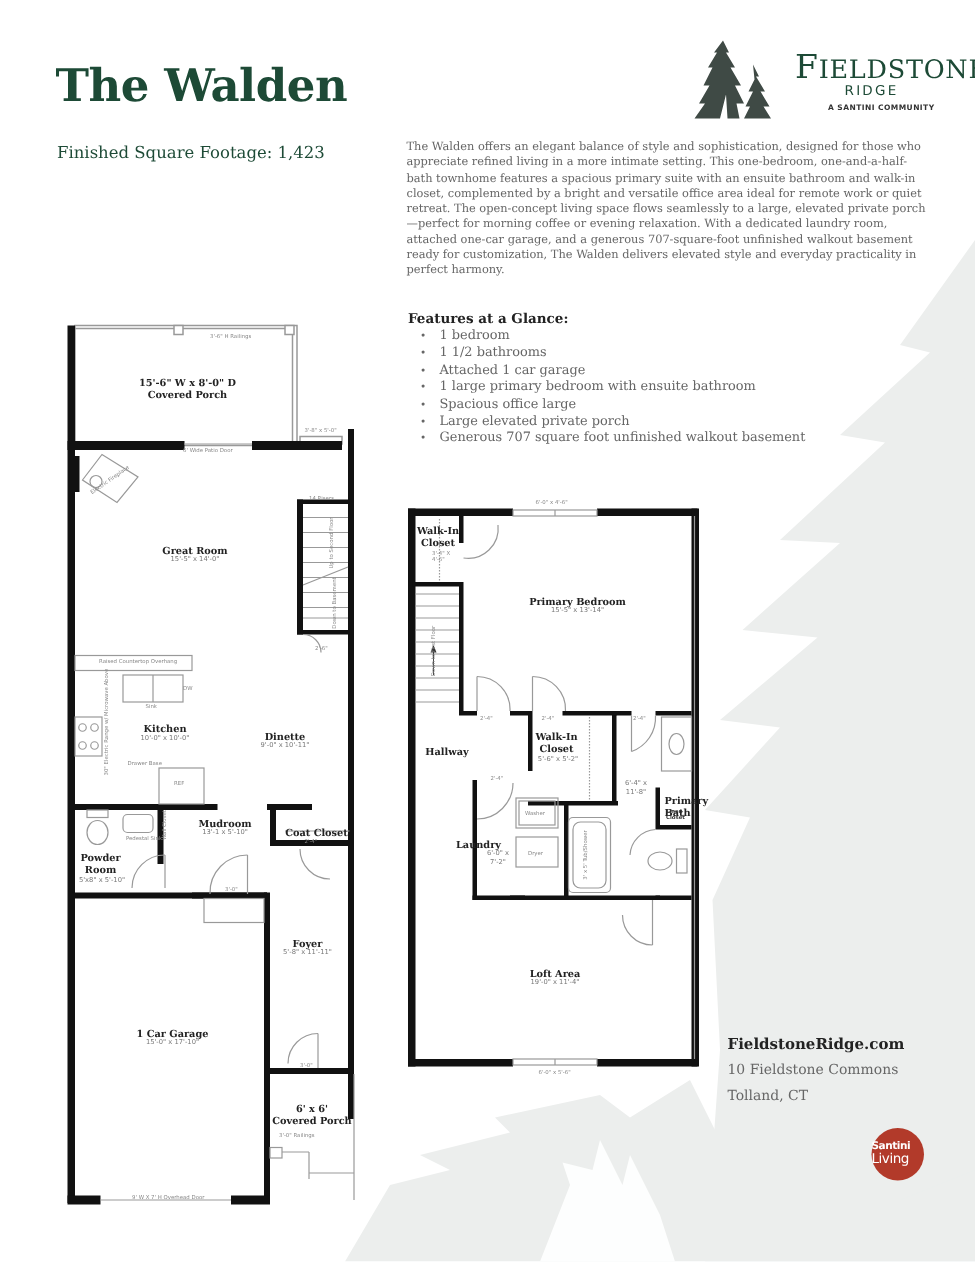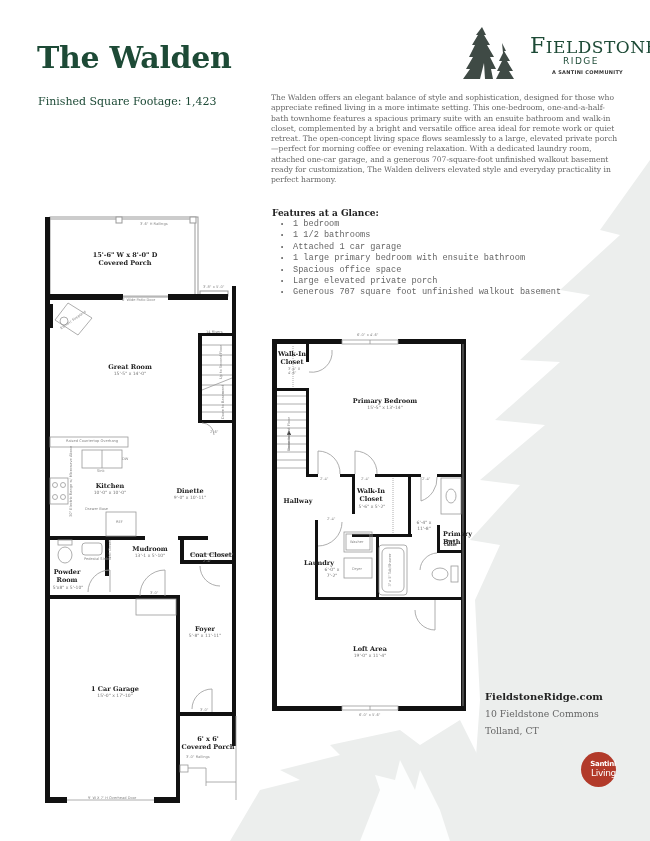--- a/index.html
+++ b/index.html
@@ -20,37 +20,37 @@
   .logo .ridge { position: absolute; left: 103px; top: 31px; font-family: "DejaVu Sans", sans-serif; font-size: 9px;
                  color: #1d4a36; letter-spacing: 1.5px; }
   .logo .sub { position: absolute; left: 92px; top: 44px; font-family: "DejaVu Sans", sans-serif; font-size: 5px;
                font-weight: bold; color: #333; letter-spacing: 0.3px; }
 
   .desc { position: absolute; left: 271px; top: 93px; width: 350px; font-size: 7.6px; line-height: 10.3px;
           color: #666; z-index: 2; }
 
   .features { position: absolute; left: 272px; top: 208px; z-index: 2; }
   .features h3 { font-family: "DejaVu Serif", serif; font-weight: bold; font-size: 9px; color: #222; margin-bottom: 1px; }
-  .features ul { list-style: none; padding-left: 8px; font-family: Liberation Mono, monospace; }
+  .features ul { list-style: none; padding-left: 8px; }
   .features li { font-size: 8.6px; line-height: 11.4px; color: #666; position: relative; padding-left: 13px; }
   .features li::before { content: "•"; position: absolute; left: 0; color: #666; font-size: 7px; }
 
   .plan { position: absolute; z-index: 2; }
   .lbl { position: absolute; font-family: "DejaVu Serif", serif; font-weight: bold; color: #222; text-align: center;
          font-size: 6.5px; line-height: 8px; white-space: nowrap; }
   .dim { position: absolute; font-family: "DejaVu Sans", sans-serif; color: #777; text-align: center; font-size: 4.5px;
          line-height: 6px; white-space: nowrap; }
   .tiny { position: absolute; font-family: "DejaVu Sans", sans-serif; color: #888; font-size: 3.6px; white-space: nowrap; }
 
   .contact { position: absolute; left: 485px; top: 688px; z-index: 2; }
   .contact .web { font-family: "DejaVu Serif", serif; font-weight: bold; font-size: 10px; color: #222; line-height: 17px; }
   .contact .addr { font-size: 9.3px; color: #666; line-height: 17px; }
 
   .santini { position: absolute; left: 581px; top: 752px; width: 35px; height: 35px; border-radius: 50%;
-             background: #b23a2a; z-index: 2; color: #fff; text-align: right; font-family: "DejaVu Sans", sans-serif; }
+             background: #b23a2a; z-index: 2; color: #fff; text-align: left; font-family: "DejaVu Sans", sans-serif; }
   .santini .s1 { font-size: 7px; font-weight: bold; margin-top: 8px; line-height: 8px; letter-spacing: -0.3px; }
   .santini .s2 { font-size: 9px; line-height: 10px; letter-spacing: -0.3px; }
 </style>
 </head>
 <body>
 
 <svg class="tree-bg" viewBox="0 0 650 841">
   <g fill="#eceeed">
     <path d="M650 160 L600 230 L620 235 L560 290 L590 295 L520 360 L560 362 L495 420 L545 425 L480 480 L520 485 L470 540 L500 545 L475 600 L480 700 L470 841 L650 841 Z"></path>
     <path d="M640 230 L650 240 L650 300 Z"></path>
@@ -76,21 +76,21 @@
 
 <p class="desc">The Walden offers an elegant balance of style and sophistication, designed for those who appreciate refined living in a more intimate setting. This one-bedroom, one-and-a-half-bath townhome features a spacious primary suite with an ensuite bathroom and walk-in closet, complemented by a bright and versatile office area ideal for remote work or quiet retreat. The open-concept living space flows seamlessly to a large, elevated private porch—perfect for morning coffee or evening relaxation. With a dedicated laundry room, attached one-car garage, and a generous 707-square-foot unfinished walkout basement ready for customization, The Walden delivers elevated style and everyday practicality in perfect harmony.</p>
 
 <div class="features">
   <h3>Features at a Glance:</h3>
   <ul>
     <li>1 bedroom</li>
     <li>1 1/2 bathrooms</li>
     <li>Attached 1 car garage</li>
     <li>1 large primary bedroom with ensuite bathroom</li>
-    <li>Spacious office space</li>
+    <li>Spacious office large</li>
     <li>Large elevated private porch</li>
     <li>Generous 707 square foot unfinished walkout basement</li>
   </ul>
 </div>
 
 <div class="plan" style="left:0;top:0;width:650px;height:841px;pointer-events:none;">
   <svg width="650" height="841" style="position:absolute;left:0;top:0">
     <g stroke="#999" stroke-width="1" fill="none">
 
       <rect x="50" y="217" width="148" height="80"></rect>

